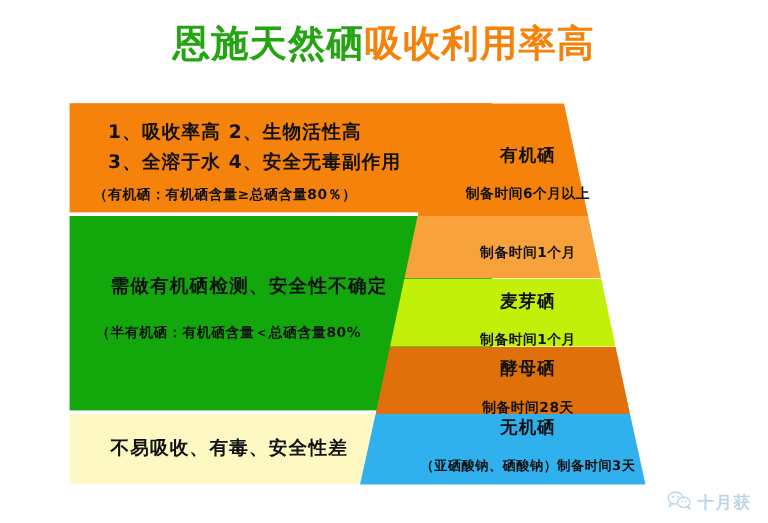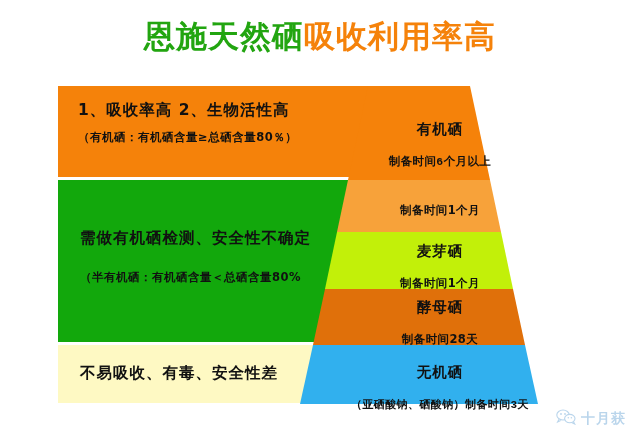--- a/index.html
+++ b/index.html
@@ -47,20 +47,21 @@
   .lb-lines{
     position:absolute;left:20px;top:12px;right:8px;
     color:#111;
   }
   .lb-line{
     font-size:15.5px;
     font-weight:bold;
     line-height:25px;
     letter-spacing:1px;
     white-space:nowrap;
+    margin-left:12px;
   }
   .lb-note{
     font-size:11.5px;
     font-weight:bold;
     line-height:20px;
     letter-spacing:0.5px;
     white-space:nowrap;
     margin-top:4px;
   }
   #lb-mid .lb-lines{top:46px;left:22px;}
@@ -100,21 +101,21 @@
   #band-2 .fill{background:#c2f009;
     clip-path:polygon(37px 0px, 201px 0px, 213px 57px, 25px 57px);}
   #band-3{top:203px;height:56px;}
   #band-3 .fill{background:#e0700a;
     clip-path:polygon(25px 0px, 213px 0px, 225px 56px, 13px 56px);}
   #band-4{top:259px;height:59px;}
   #band-4 .fill{background:#31b0ee;
     clip-path:polygon(13px 0px, 225px 0px, 238px 59px, 0px 59px);}
 
   
-  #lbl-0{top:34px;font-family:Liberation Mono, monospace;}
+  #lbl-0{top:34px;}
   #lbl-1{top:8px;}
   #lbl-2{top:10px;}
   #lbl-3{top:9px;}
   #lbl-4{top:10px;}
 
   
   #lbl-4 .band-sub{font-size:11px;}
 
   
   #watermark{
@@ -133,20 +134,21 @@
 
 <div id="stage">
 
   <div class="title">
     <span class="t-green">恩施天然硒</span><span class="t-orange">吸收利用率高</span>
   </div>
 
   <div class="leftblock" id="lb-top">
     <div class="lb-lines">
       <div class="lb-line">1、吸收率高    2、生物活性高</div>
+      <div class="lb-line">3、全溶于水    4、安全无毒副作用</div>
       <div class="lb-note">（有机硒：有机硒含量≥总硒含量80％）</div>
     </div>
   </div>
 
   <div class="leftblock" id="lb-mid">
     <div class="lb-lines">
       <div class="lb-line">需做有机硒检测、安全性不确定</div>
       <div class="lb-note">（半有机硒：有机硒含量＜总硒含量80%</div>
     </div>
   </div>
@@ -186,21 +188,21 @@
       <div class="fill"></div>
     </div>
     <div class="band-label" id="lbl-3" style="top:212px;">
       <div class="band-name">酵母硒</div>
       <div class="band-sub">制备时间28天</div>
     </div>
 
     <div class="band" id="band-4">
       <div class="fill"></div>
     </div>
-    <div class="band-label" id="lbl-4" style="top:277px;font-family:Liberation Mono, monospace;">
+    <div class="band-label" id="lbl-4" style="top:261px;">
       <div class="band-name">无机硒</div>
       <div class="band-sub">（亚硒酸钠、硒酸钠）制备时间3天</div>
     </div>
 
   </div>
 
   <div id="watermark">
     <span class="wm-icon">
       <svg width="20" height="16" viewBox="0 0 20 16" aria-hidden="true">
         <ellipse cx="7" cy="6" rx="6.2" ry="5" fill="none" stroke="#2b7fc4" stroke-width="1.1"></ellipse>

